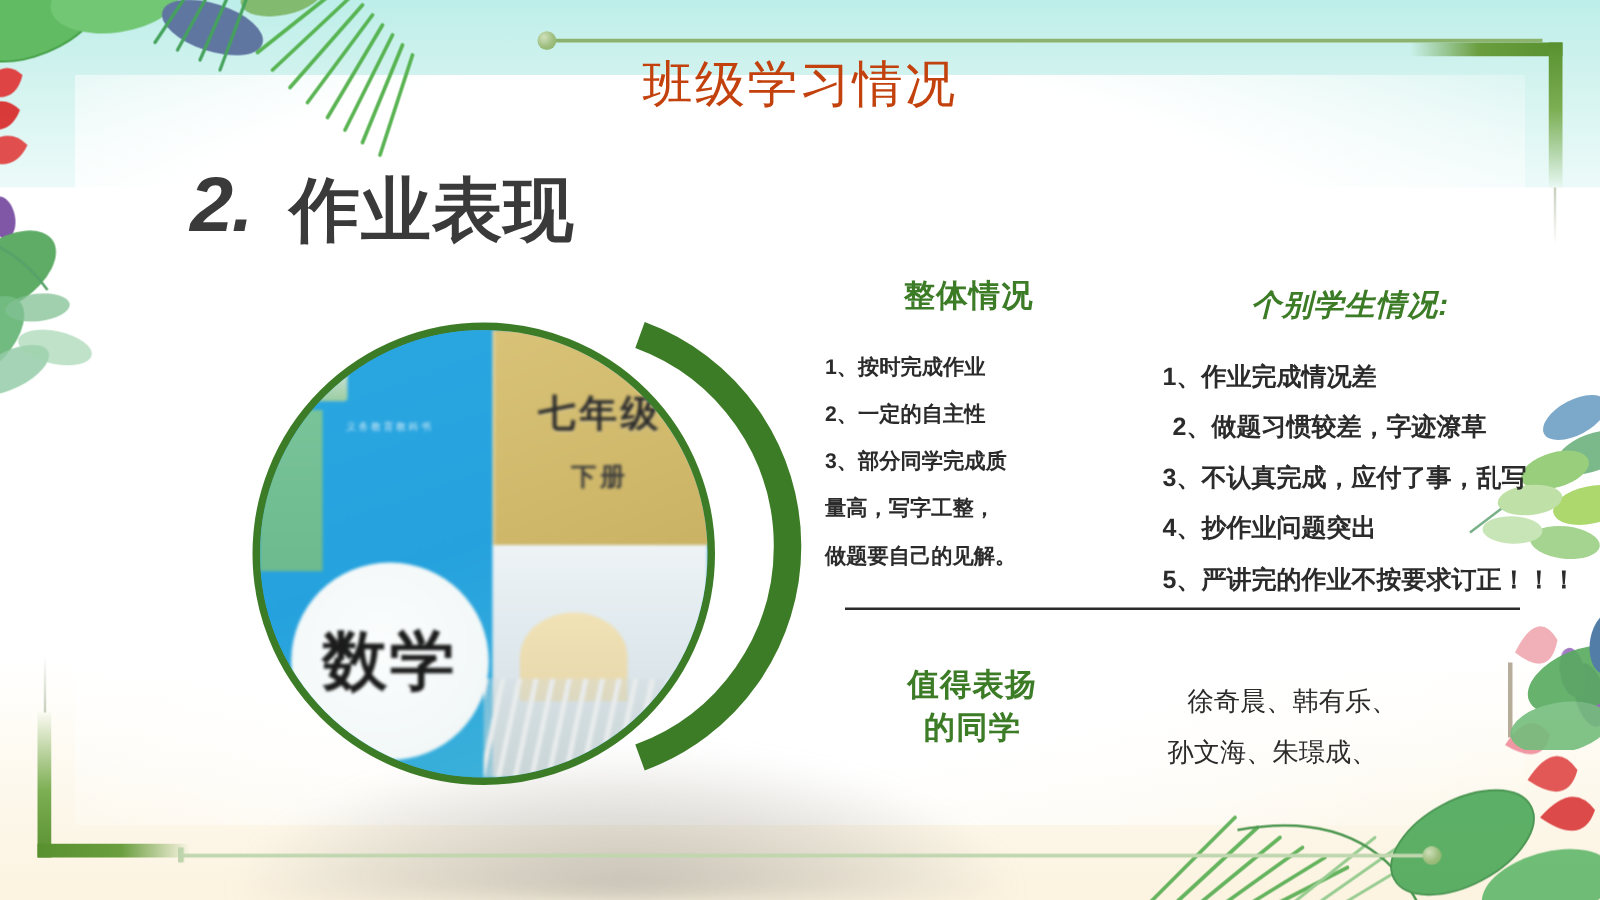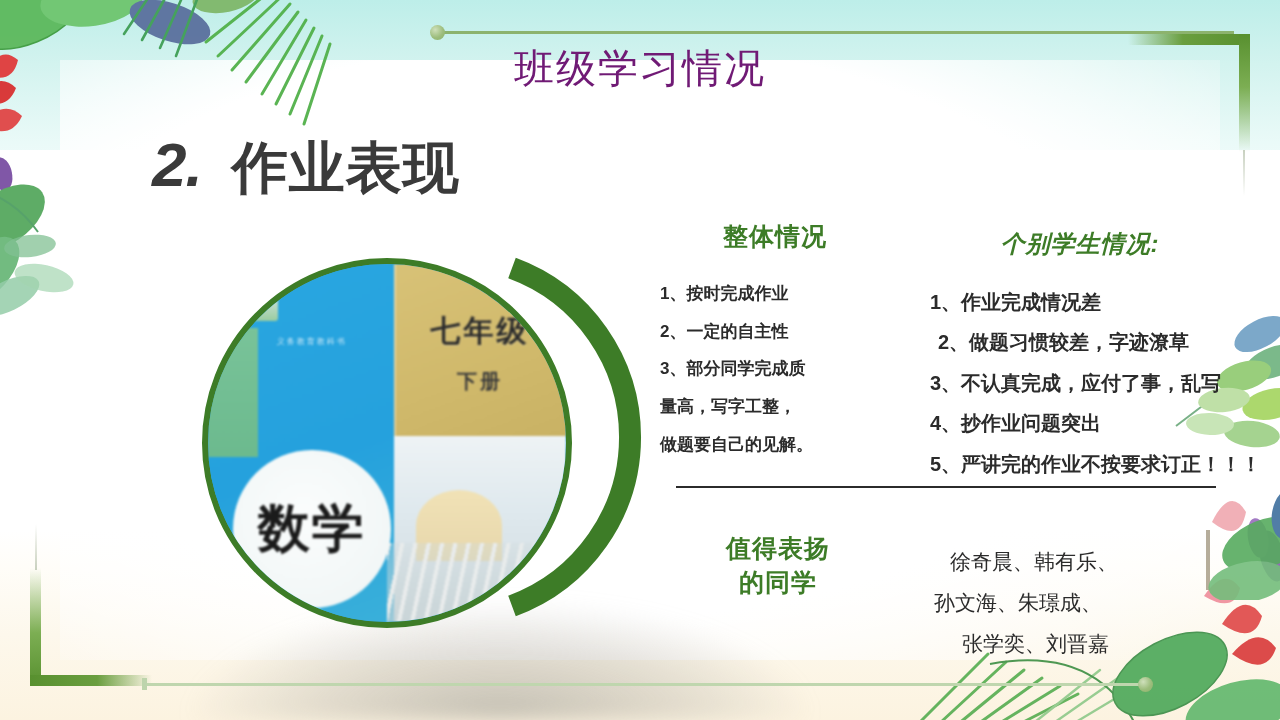--- a/index.html
+++ b/index.html
@@ -73,21 +73,21 @@
         background:radial-gradient(circle at 35% 32%,#cfe0bb 0%,#9dbd7d 55%,#8ab167 100%);}
   .dot-top{left:430px;top:25px;}
   .rule-bot{left:146px;bottom:34px;width:1000px;height:3px;background:#bfd6ae;}
   .rule-bot-thin{left:162px;bottom:28px;width:240px;height:2px;background:#9cbd82;}
   .dot-bot{left:1138px;bottom:28px;}
   .tick-bl{position:absolute;left:142px;bottom:30px;width:5px;height:12px;background:#bdd4ac;}
 
   
   .page-title{
     position:absolute;left:0;top:46px;width:1280px;text-align:center;
-    font-size:40px;line-height:1.1;color:#701a75;letter-spacing:2px;
+    font-size:40px;line-height:1.1;color:#c2410c;letter-spacing:2px;
     font-family:"Liberation Sans","DejaVu Sans",sans-serif;font-weight:400;
   }
 
   
   .sec-head{position:absolute;left:152px;top:134px;display:flex;align-items:flex-end;}
   .sec-num{
     font-size:62px;font-weight:bold;font-style:italic;color:#3a3a3a;
     line-height:1;letter-spacing:-1px;
   }
   .sec-title{
@@ -334,16 +334,15 @@
 
   <div class="divider"></div>
 
   <div class="praise-label">
     <div>值得表扬</div>
     <div>的同学</div>
   </div>
   <div class="praise-names">
     <div class="n1">徐奇晨、韩有乐、</div>
     <div class="n2">孙文海、朱璟成、</div>
-    <div class="n3">张学奕、刘晋嘉</div>
   </div>
 
 </div>
 
 </body></html>

